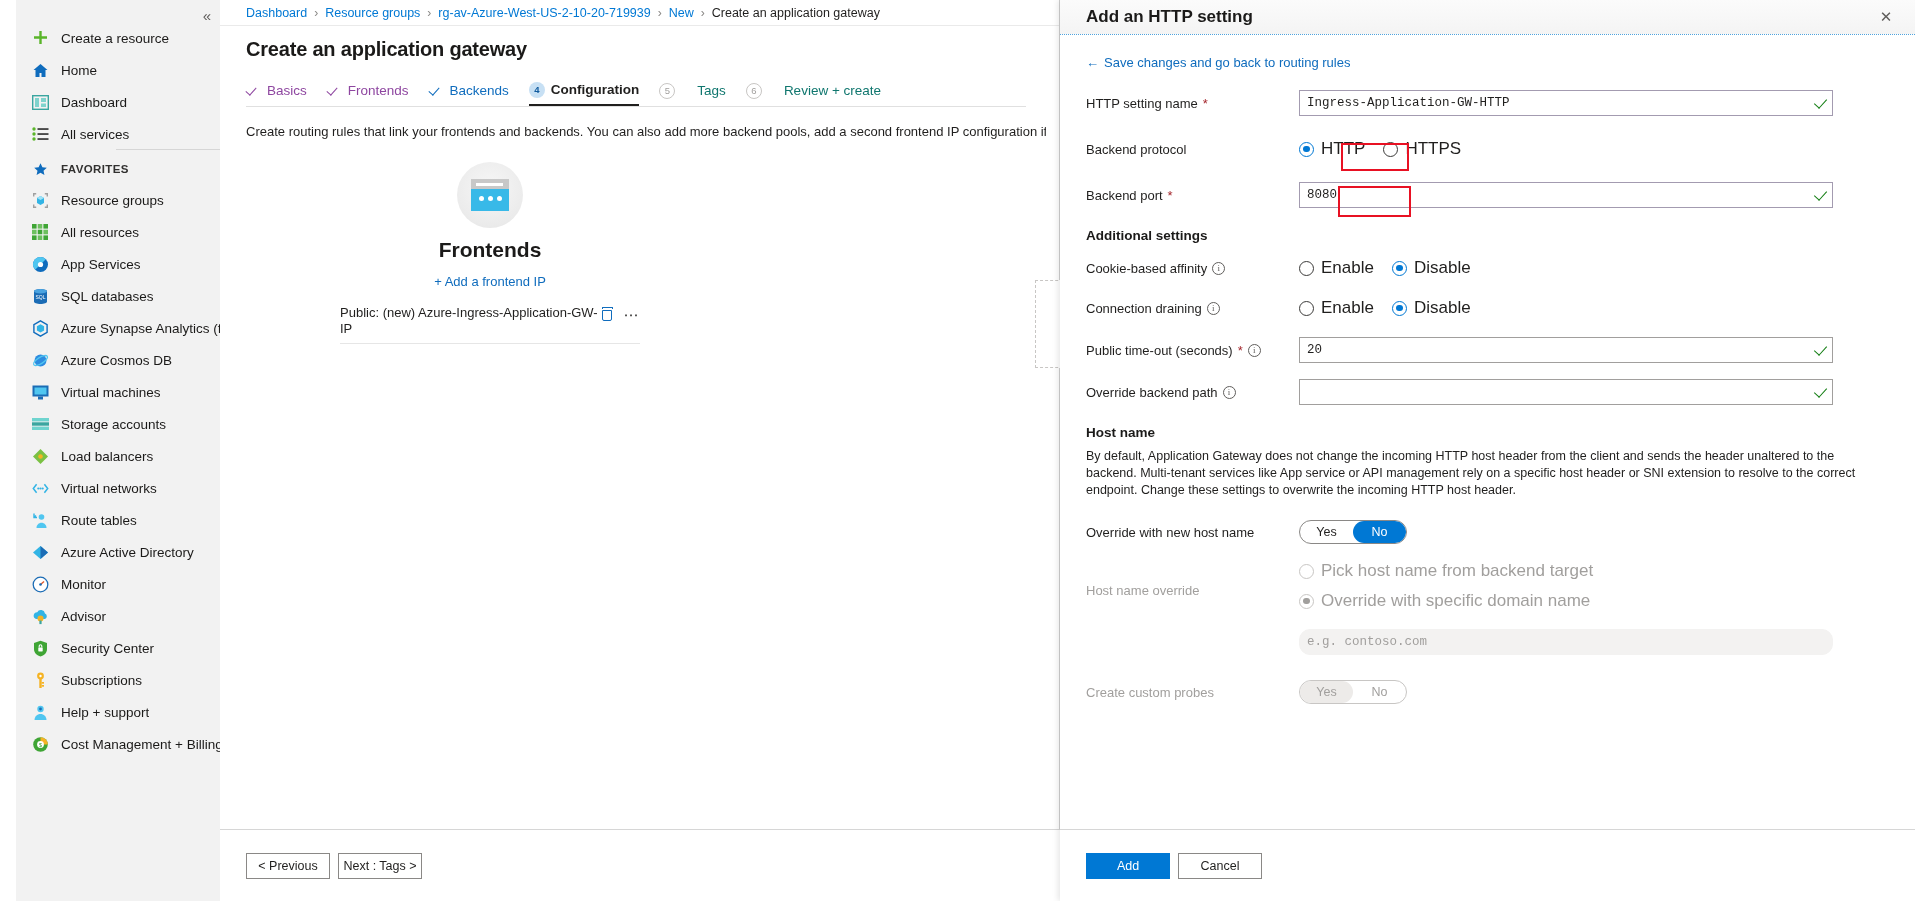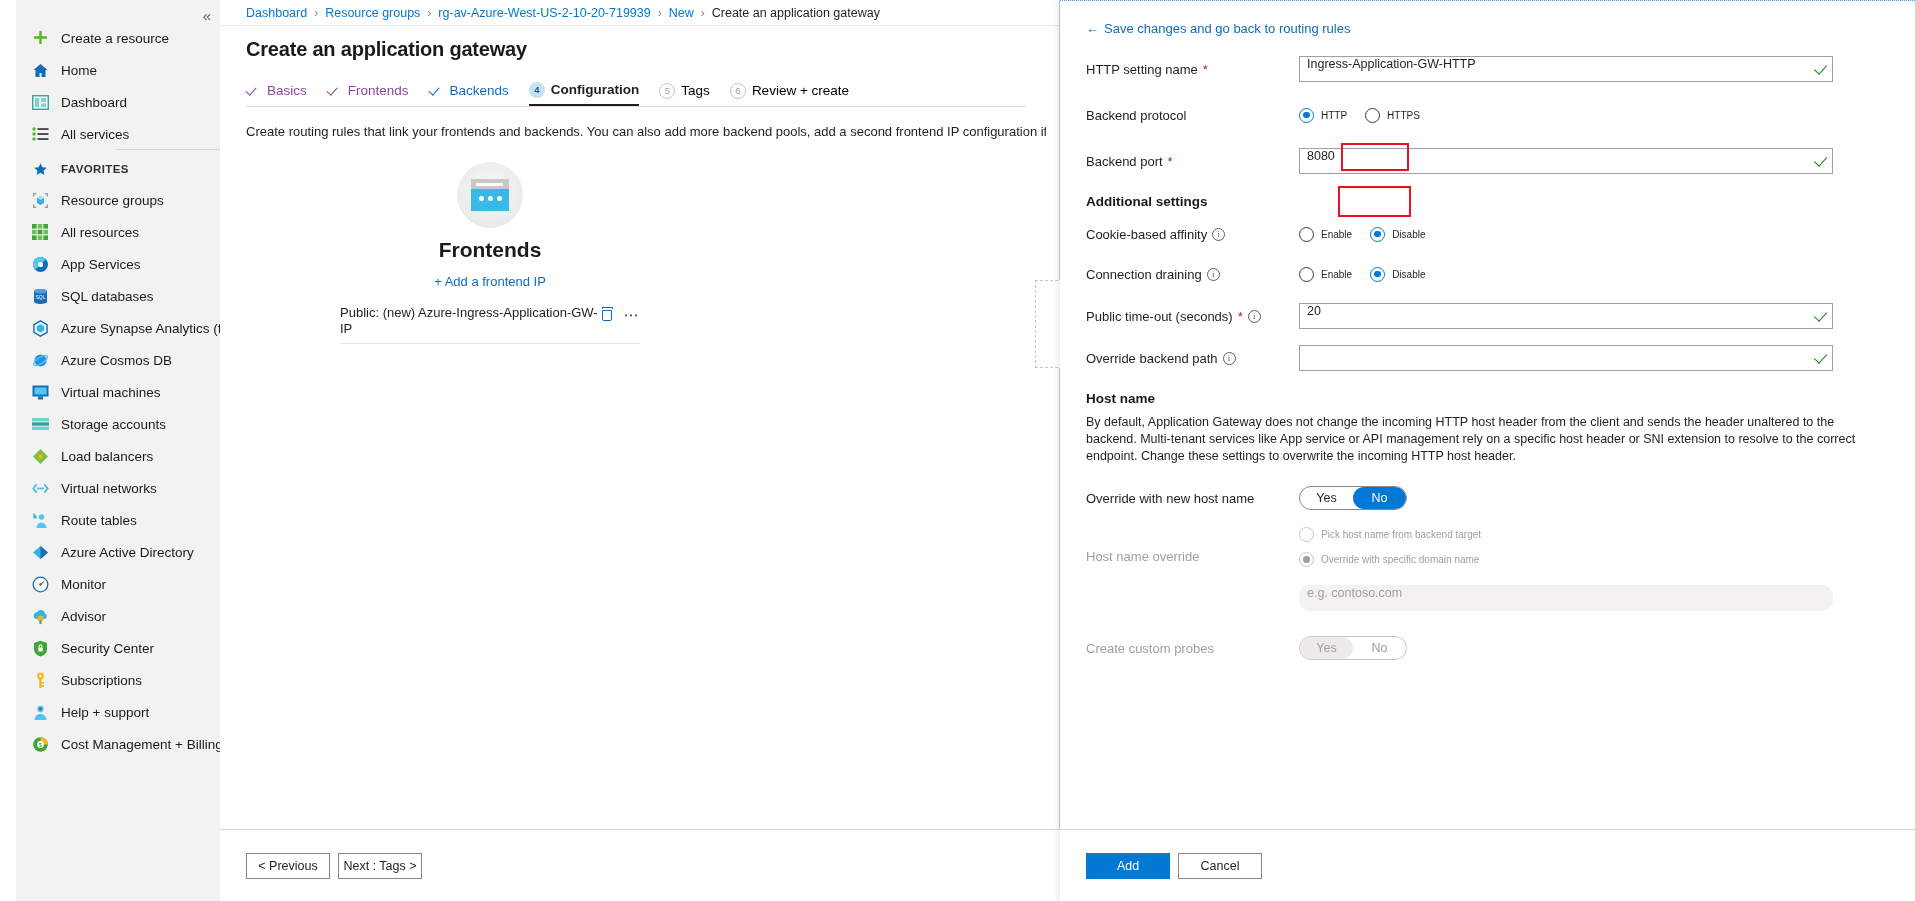--- a/index.html
+++ b/index.html
@@ -85,21 +85,21 @@
   .tab {
     display: flex; align-items: center;
     margin-right: 20px; height: 27px; cursor: pointer;
     font-size: 13.5px; padding-bottom: 4px;
   }
   .tab .t-label { white-space: nowrap; }
   .tab.visited .t-label { color: #8e46a0; }
   .tab.visited.blue .t-label { color: #0f6cbd; }
   .tab.active { border-bottom: 2px solid #201f1e; }
   .tab.active .t-label { color: #201f1e; font-weight: bold; }
-  .tab.future .t-label { color: #000000; }
+  .tab.future .t-label { color: #0f766e; margin-left: 16px; }
   .chk {
     width: 15px; height: 15px; margin-right: 6px;
     position: relative; flex: 0 0 15px;
   }
   .chk::after {
     content: ""; position: absolute;
     left: 2px; top: 2px; width: 5px; height: 9px;
     border-right: 1.6px solid #8e46a0; border-bottom: 1.6px solid #8e46a0;
     transform: rotate(42deg);
   }
@@ -237,37 +237,37 @@
     border: 1px solid #605e5c; color: #605e5c;
     font-size: 9px; line-height: 11px; text-align: center;
     display: inline-block; font-family: "Liberation Serif", serif;
     cursor: pointer; flex: 0 0 13px;
   }
   .f-field { flex: 1; display: flex; align-items: center; }
 
   .txtbox {
     height: 26px; width: 534px; position: relative;
     border: 1px solid #a39bb0; background: #fff;
-    display: flex; padding: 0 26px 0 7px;
-    font-size: 12.5px; color: #201f1e;
+    display: flex; align-items: center; padding: 0 26px 0 7px;
+    font-size: 12.5px; color: #201f1e; font-family: Liberation Mono, monospace;
   }
   .txtbox .ok {
     position: absolute; right: 8px; top: 5px;
     width: 7px; height: 12px;
     border-right: 1.6px solid #107c10; border-bottom: 1.6px solid #107c10;
     transform: rotate(42deg);
   }
   .txtbox.disabled {
     background: #f3f2f1; border-color: #f3f2f1; color: #a19f9d; border-radius: 11px;
   }
 
   .radio-grp { display: flex; align-items: center; gap: 18px; }
   .radio {
     display: flex; align-items: center; gap: 7px;
-    font-size: 10px; color: #201f1e; cursor: pointer;
+    font-size: 17px; color: #201f1e; cursor: pointer;
   }
   .radio .dot {
     width: 15px; height: 15px; border-radius: 50%;
     border: 1.3px solid #3b3a39; background: #fff;
     position: relative; flex: 0 0 15px;
   }
   .radio.sel .dot { border-color: #0078d4; }
   .radio.sel .dot::after {
     content: ""; position: absolute; left: 3.2px; top: 3.2px;
     width: 6.5px; height: 6.5px; border-radius: 50%; background: #0078d4;
@@ -667,20 +667,24 @@
     </div>
 
     <div id="main-footer">
       <button class="btn">&lt; Previous</button>
       <button class="btn">Next : Tags &gt;</button>
     </div>
   </div>
 
   <div id="panel">
 
+    <div id="panel-head">
+      <div id="panel-title">Add an HTTP setting</div>
+      <div id="panel-close">✕</div>
+    </div>
     <div id="panel-rule"></div>
 
     <div id="back-link">
       <span>←</span>
       <span>Save changes and go back to routing rules</span>
     </div>
 
     
     <div class="form-row" style="margin-top:14px">
       <div class="f-label">

